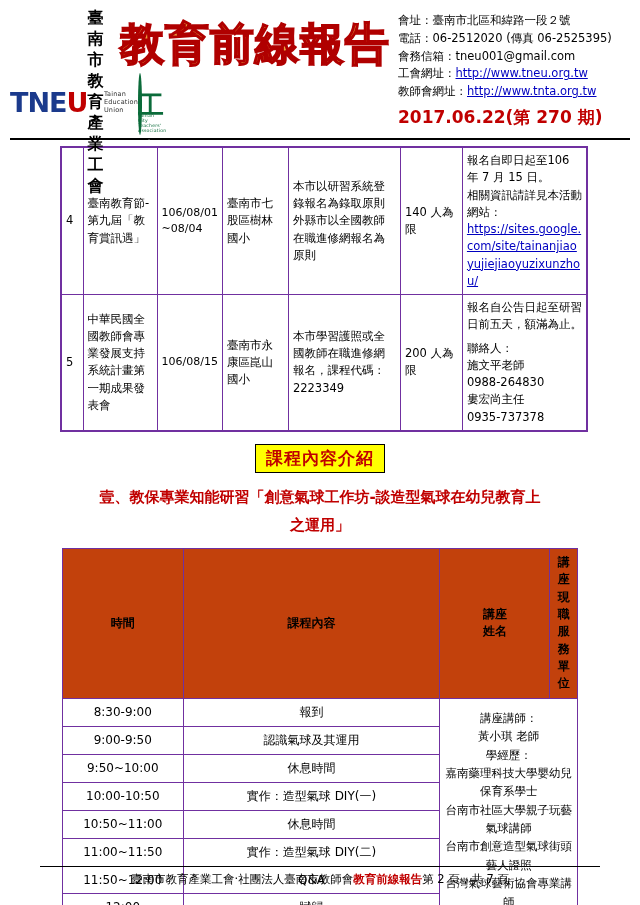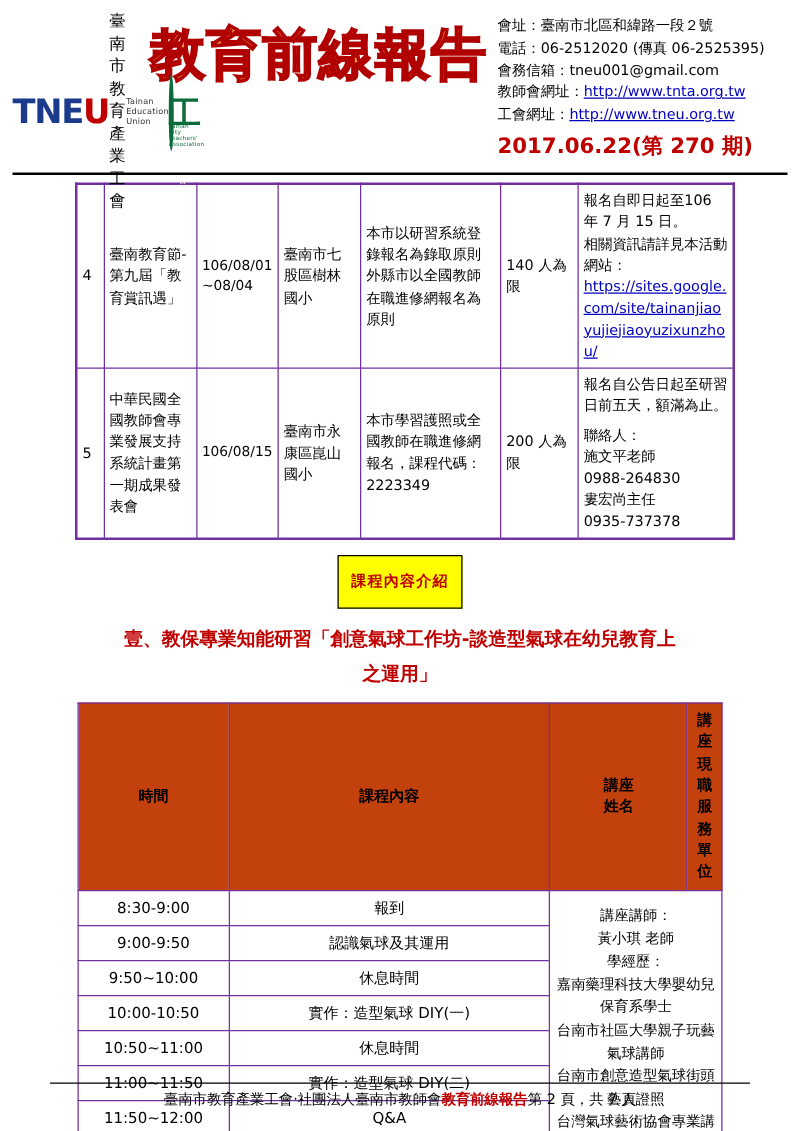--- a/index.html
+++ b/index.html
@@ -32,22 +32,22 @@
     font-family: "DejaVu Sans", sans-serif;
     font-weight: bold;
     font-size: 27px;
     letter-spacing: -1px;
     color: #1b3a8c;
     line-height: 1;
     margin-top: 2px;
   }
   .tneu-word .u { color: #c00000; }
   .tneu-cn {
-    font-size: 13px;
-    font-weight: normal;
+    font-size: 16px;
+    font-weight: bold;
     letter-spacing: 0.5px;
     margin-top: 2px;
     text-align: center;
   }
   .tneu-en {
     font-size: 6.5px;
     color: #333;
     margin-top: 1px;
     letter-spacing: 0.2px;
   }
@@ -159,22 +159,22 @@
   .sec-head {
     text-align: center;
     margin-top: 12px;
   }
   .sec-head span {
     display: inline-block;
     border: 1px solid #000;
     background: #ffff00;
     color: #c00000;
     font-weight: bold;
-    font-size: 12px;
-    padding: 12px 10px;
+    font-size: 17px;
+    padding: 2px 10px;
     letter-spacing: 1px;
   }
   .course-title {
     color: #c00000;
     font-weight: bold;
     font-size: 15px;
     text-align: center;
     line-height: 1.9;
     margin-top: 10px;
     padding: 0 40px;
@@ -246,22 +246,22 @@
     </div>
 
     <div class="title-col">
       <div class="doc-title">教育前線報告</div>
     </div>
 
     <div class="contact-col">
       <div class="row">會址：臺南市北區和緯路一段２號</div>
       <div class="row">電話：06-2512020 (傳真 06-2525395)</div>
       <div class="row"><span>會務信箱：</span><span>tneu001@gmail.com</span></div>
+      <div class="row"><span>工會網址：</span><a href="#">http://www.tneu.org.tw</a></div>
       <div class="row"><span>教師會網址：</span><a href="#">http://www.tnta.org.tw</a></div>
-      <div class="row"><span>工會網址：</span><a href="#">http://www.tneu.org.tw</a></div>
       <div class="issue">2017.06.22(第 270 期)</div>
     </div>
   </div>
 
   <hr class="hr-thick">
 
   <div class="sched-wrap">
     <table class="sched">
       <tbody>
         <tr>

